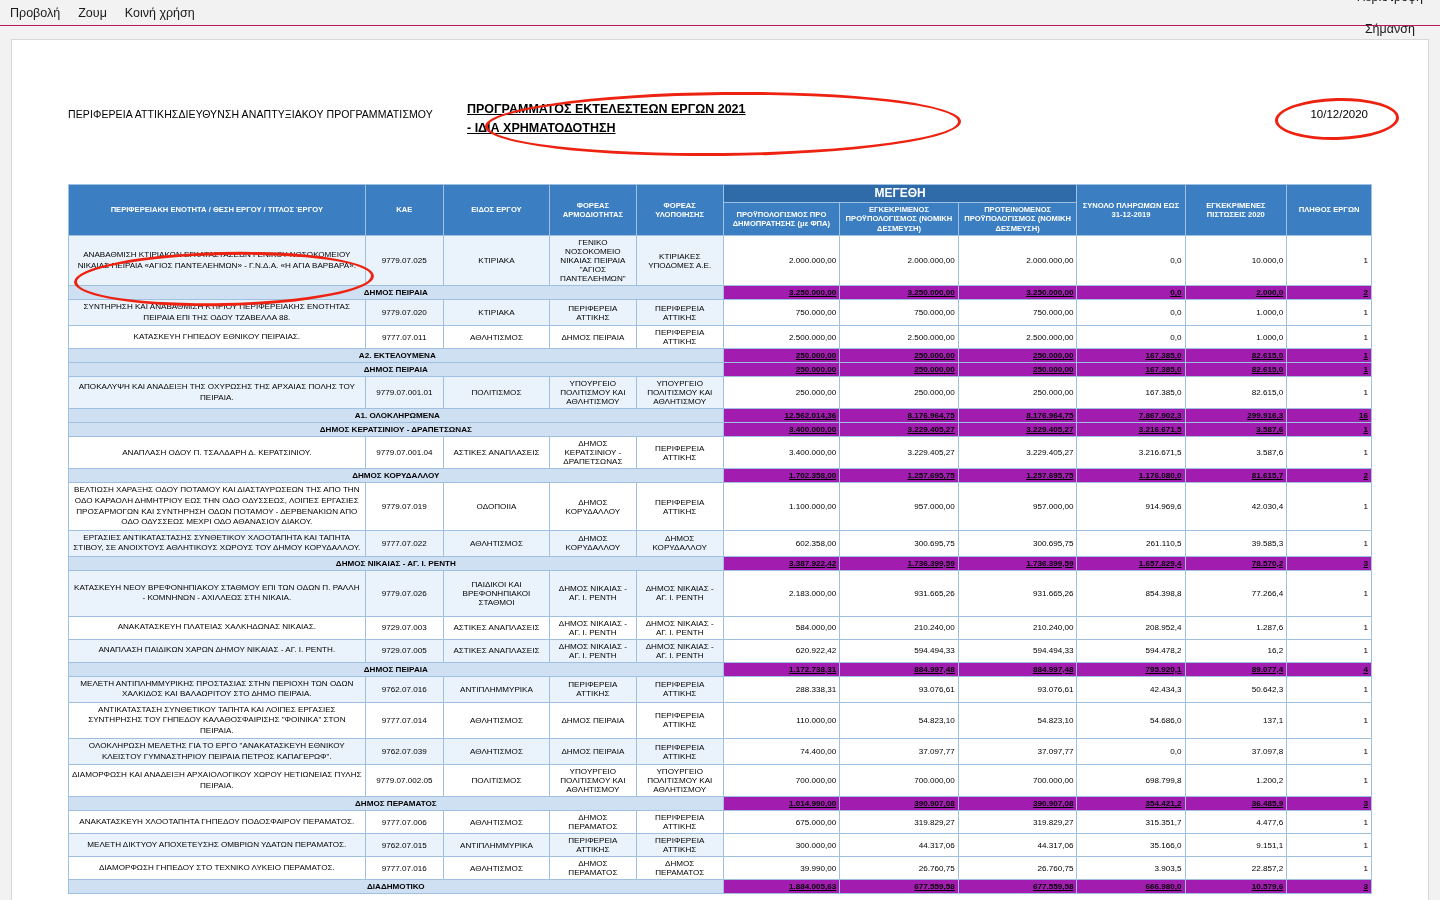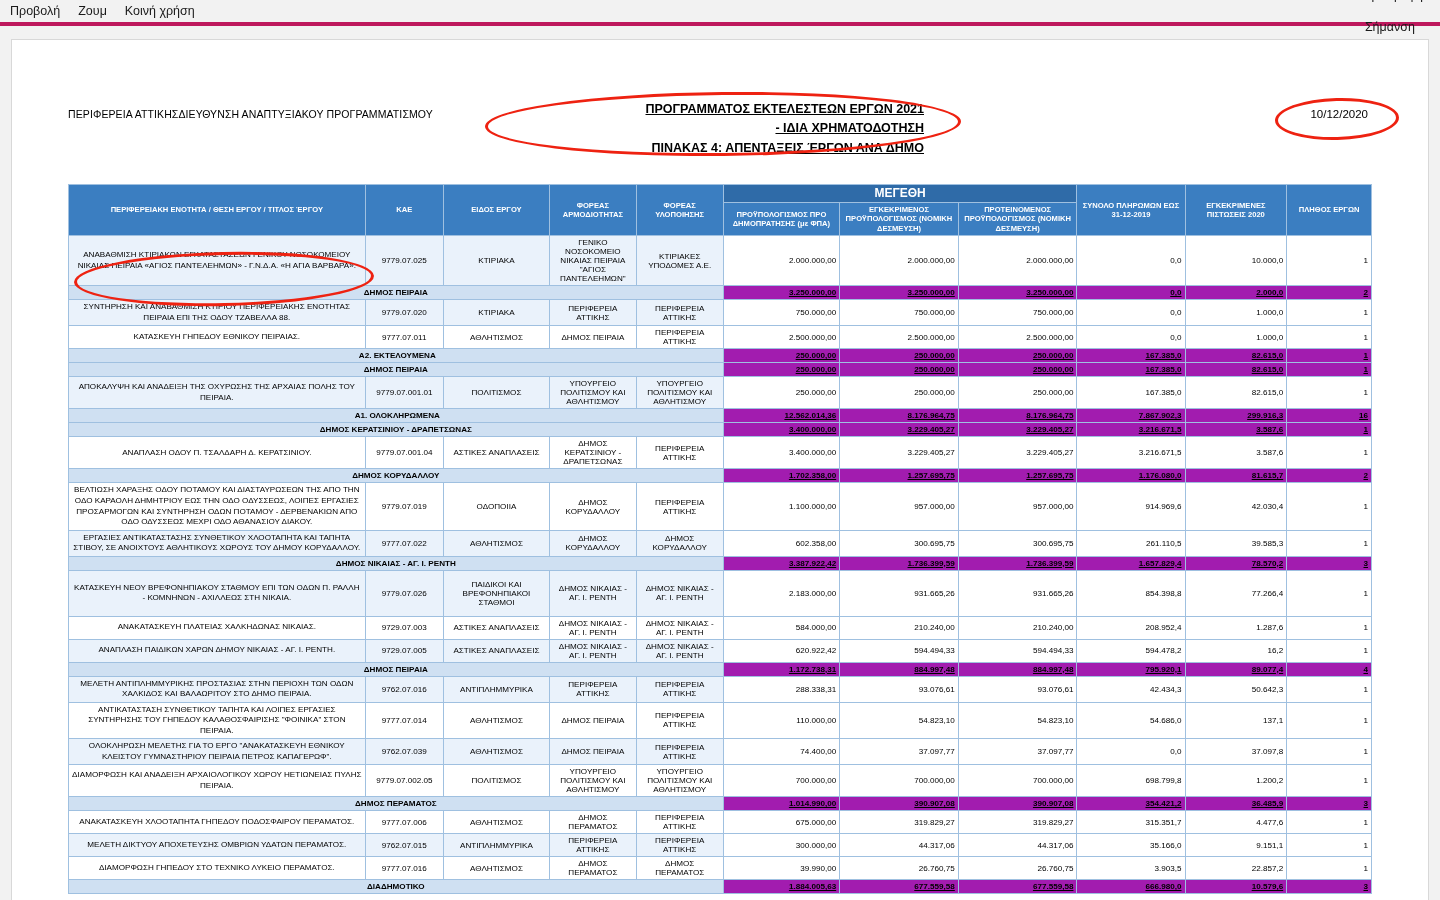--- a/index.html
+++ b/index.html
@@ -10,21 +10,21 @@
     font-family:"Liberation Sans", sans-serif;
     overflow:hidden;
   }
   
   #menubar {
     height:26px; width:100%;
     background:#f2f2f2;
     display:flex; align-items:center;
     font-size:12.5px; color:#1a1a1a;
     padding:0 10px;
-    border-bottom:4px solid #be185d;
+    border-bottom:1px solid #be185d;
   }
   #menubar .left, #menubar .right { display:flex; align-items:center; gap:18px; }
   #menubar .right { margin-left:auto;flex-direction:column; }
   #menubar .item { cursor:default; white-space:nowrap; }
 
   
   #page-wrap {
     position:absolute; top:26px; left:0; width:1160px; height:874px;
     background:#f2f2f2;
     padding:14px 6px 0 12px;
@@ -42,23 +42,23 @@
     position:relative;
     height:72px;
     padding:18px 0 0 0;
   }
   .org-line {
     position:absolute; left:56px; top:68px;
     font-size:10.5px; color:#000; letter-spacing:0.1px;
     white-space:nowrap;
   }
   .title-block {
-    position:absolute; left:442px; top:60px;
+    position:absolute; left:455px; top:60px;
     width:470px;
-    text-align:right;
+    text-align:left;
     font-weight:bold;
     font-size:12.5px;
     color:#000;
     line-height:1.55;
   }
   .title-block div { text-decoration:underline; }
   .date-block {
     position:absolute; right:60px; top:68px;
     font-size:11.5px; color:#000;
   }
@@ -140,21 +140,20 @@
 </div>
 
 <div id="page-wrap">
   <div id="page">
 
     <div class="doc-header">
       <div class="org-line">ΠΕΡΙΦΕΡΕΙΑ ΑΤΤΙΚΗΣΔΙΕΥΘΥΝΣΗ ΑΝΑΠΤΥΞΙΑΚΟΥ ΠΡΟΓΡΑΜΜΑΤΙΣΜΟΥ</div>
       <div class="title-block">
         <div>ΠΡΟΓΡΑΜΜΑΤΟΣ  ΕΚΤΕΛΕΣΤΕΩΝ ΕΡΓΩΝ 2021</div>
         <div>- ΙΔΙΑ ΧΡΗΜΑΤΟΔΟΤΗΣΗ</div>
-        <div>ΠΙΝΑΚΑΣ 4: ΑΠΕΝΤΑΞΕΙΣ ΈΡΓΩΝ ΑΝΑ ΔΗΜΟ</div>
       </div>
       <div class="date-block">10/12/2020</div>
     </div>
 
     <table class="grid">
       <colgroup>
         <col style="width:280px">
         <col style="width:74px">
         <col style="width:100px">
         <col style="width:82px">

